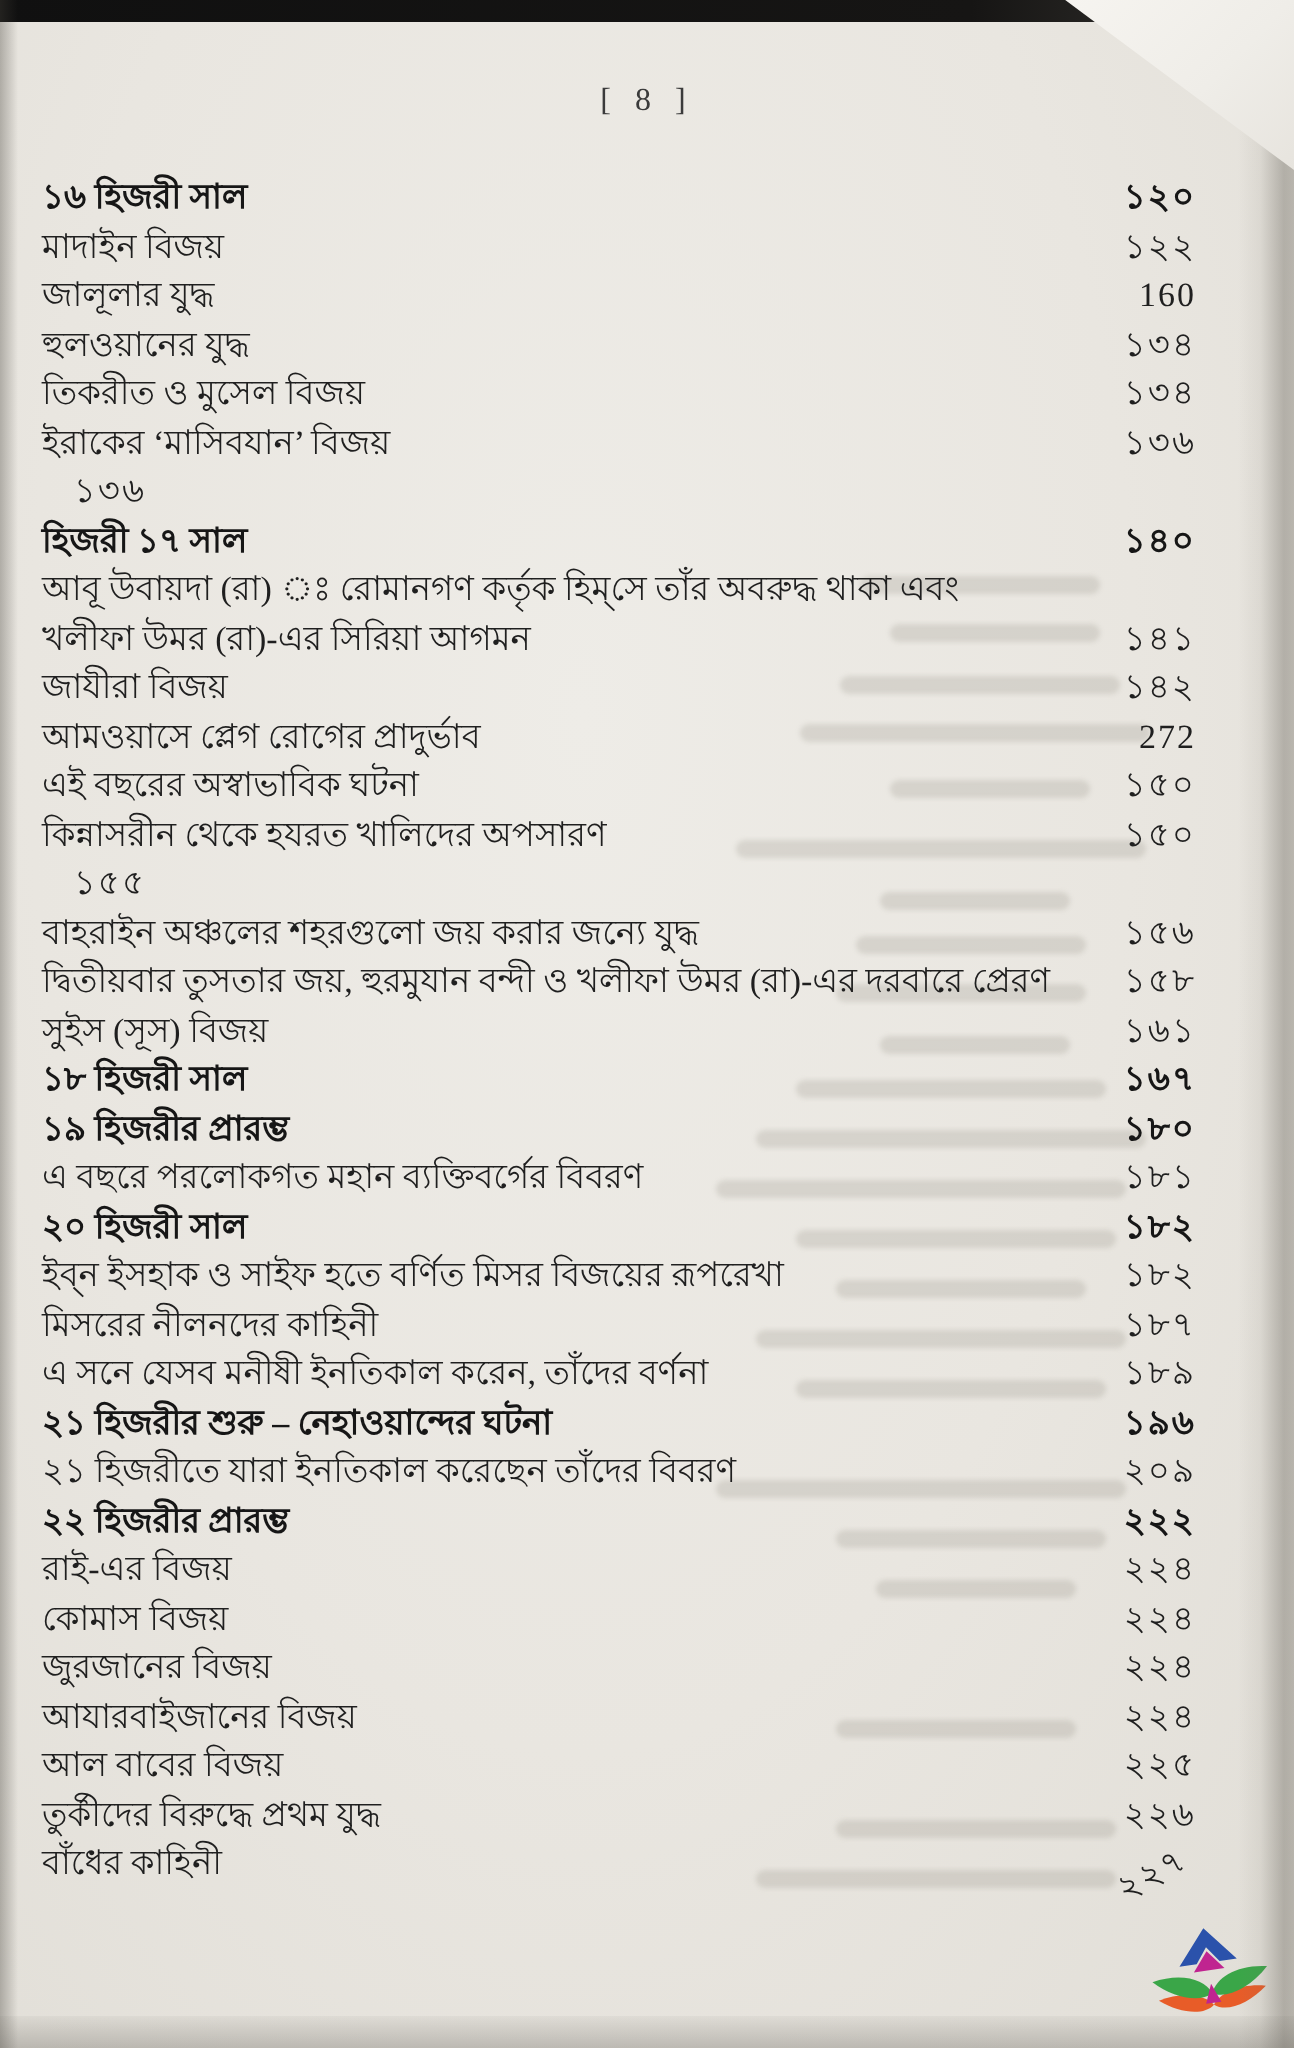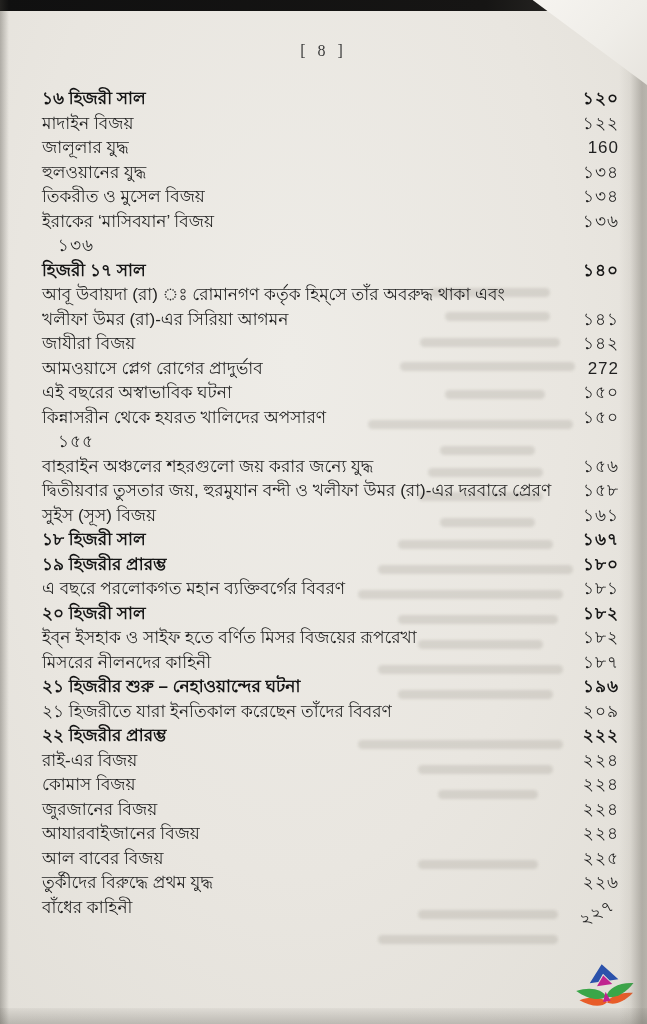--- a/index.html
+++ b/index.html
@@ -45,22 +45,22 @@
   }
   
   .folio{
     position:absolute;top:42px;left:0;width:100%;
     text-align:center;font-size:16px;letter-spacing:4px;color:#3b3b3b;
     font-family:"Liberation Serif","DejaVu Serif",serif;
     z-index:2;
   }
   
   .toc{
-    position:absolute;left:42px;top:87px;width:577px;z-index:2;
-    color:#1f1f1f;font-size:17px;
+    position:absolute;left:21px;top:87px;width:577px;z-index:2;
+    color:#1f1f1f;font-size:17px;font-family:Liberation Serif, serif;
   }
   .row{
     display:flex;justify-content:space-between;align-items:flex-end;
     min-height:24.5px;line-height:24.5px;
   }
   .row .title{white-space:nowrap;}
   .row.bold{font-weight:700;color:#161616;}
   .row.two-line .title{white-space:normal;width:508px;}
   .row .page{min-width:52px;text-align:right;letter-spacing:1px;}
   .row:last-child .page{
@@ -196,20 +196,24 @@
       <span class="page">১৮২</span>
     </div>
     <div class="row">
       <span class="title">ইব্‌ন ইসহাক ও সাইফ হতে বর্ণিত মিসর বিজয়ের রূপরেখা</span>
       <span class="page">১৮২</span>
     </div>
     <div class="row">
       <span class="title">মিসরের নীলনদের কাহিনী</span>
       <span class="page">১৮৭</span>
     </div>
+    <div class="row">
+      <span class="title">এ সনে যেসব মনীষী ইনতিকাল করেন, তাঁদের বর্ণনা</span>
+      <span class="page">১৮৯</span>
+    </div>
     <div class="row bold">
       <span class="title">২১ হিজরীর শুরু – নেহাওয়ান্দের ঘটনা</span>
       <span class="page">১৯৬</span>
     </div>
     <div class="row">
       <span class="title">২১ হিজরীতে যারা ইনতিকাল করেছেন তাঁদের বিবরণ</span>
       <span class="page">২০৯</span>
     </div>
     <div class="row bold">
       <span class="title">২২ হিজরীর প্রারম্ভ</span>

